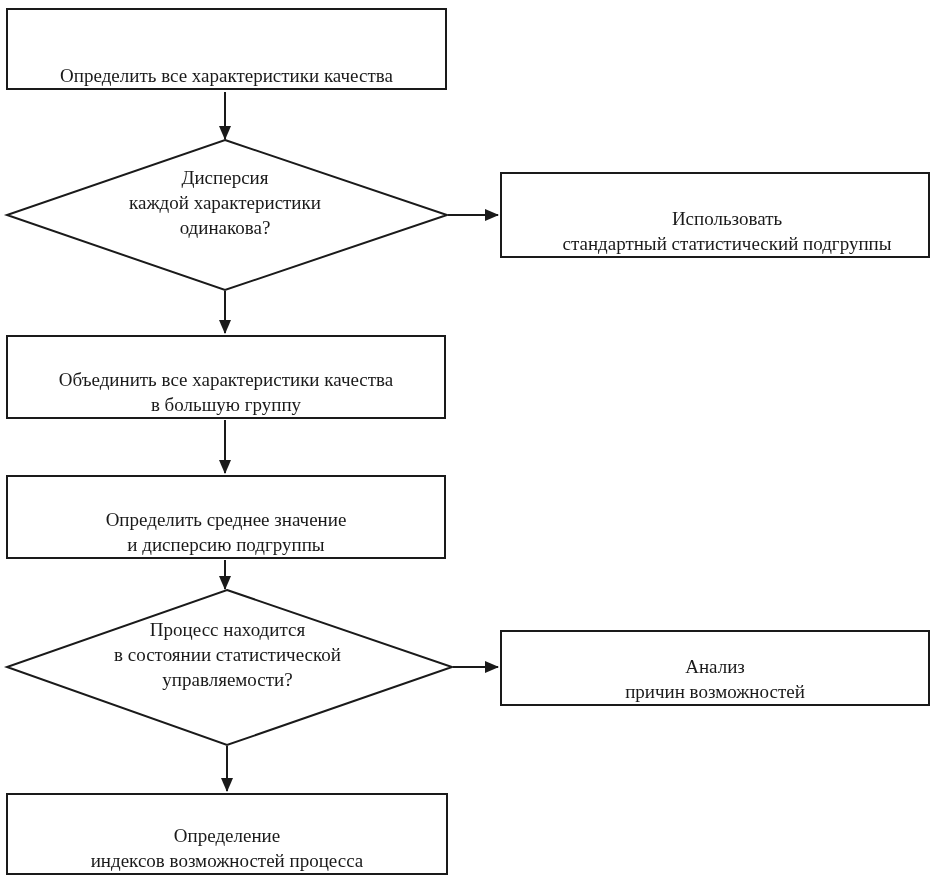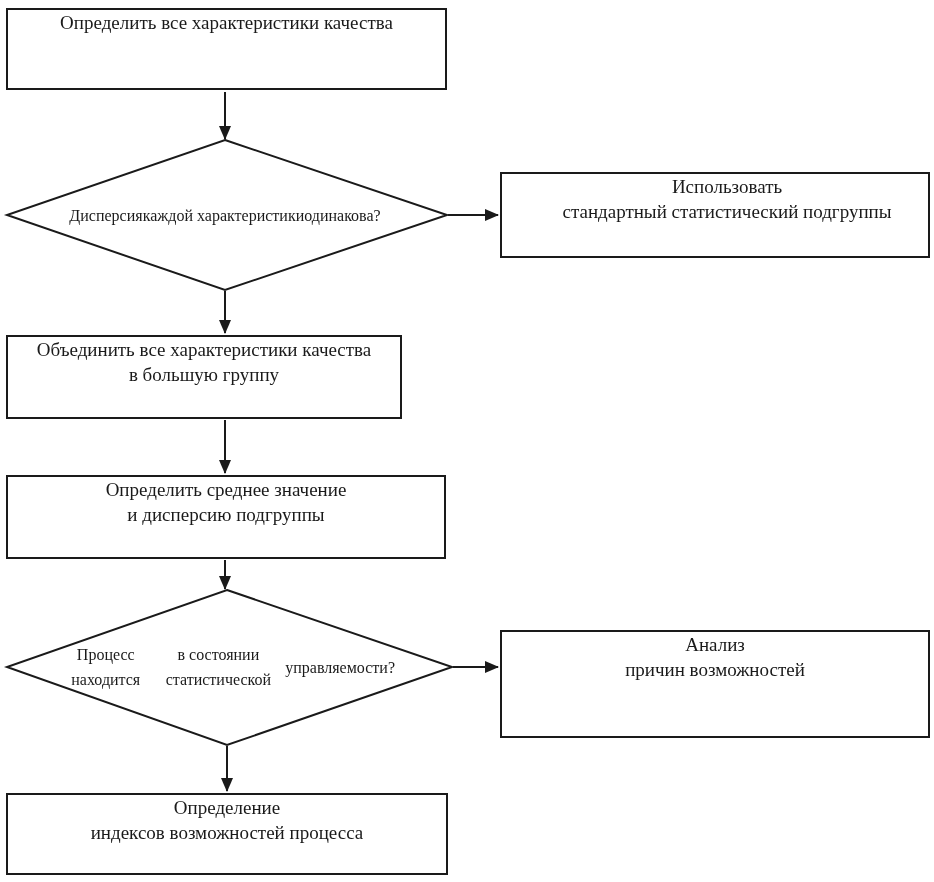--- a/index.html
+++ b/index.html
@@ -25,44 +25,43 @@
     z-index: 0;
   }
   .rect-node {
     position: absolute;
     box-sizing: border-box;
     border: 2px solid #1a1a1a;
     background: #ffffff;
     display: flex;
     flex-direction: column;
     align-items: center;
-    justify-content: flex-start;
+    justify-content: flex-end;
     text-align: center;
     font-size: 19px;
     line-height: 25px;
     z-index: 2;
   }
   .diamond-label {
     position: absolute;
     display: flex;
-    flex-direction: row;
+    flex-direction: column;
     align-items: center;
-    justify-content: center;
     text-align: center;
-    font-size: 16px;
+    font-size: 19px;
     line-height: 25px;
     z-index: 2;
     pointer-events: none;
   }
   
   #node-define-characteristics { left: 6px;   top: 8px;   width: 441px; height: 82px; }
   #node-standard-control       { left: 500px; top: 172px; width: 430px; height: 86px; padding-left: 24px; }
-  #node-combine-group          { left: 6px;   top: 335px; width: 396px; height: 84px; }
+  #node-combine-group          { left: 6px;   top: 335px; width: 440px; height: 84px; }
   #node-mean-dispersion        { left: 6px;   top: 475px; width: 440px; height: 84px; }
-  #node-cause-analysis         { left: 500px; top: 630px; width: 430px; height: 108px; }
+  #node-cause-analysis         { left: 500px; top: 630px; width: 430px; height: 76px; }
   #node-capability-indices     { left: 6px;   top: 793px; width: 442px; height: 82px; }
   #label-dispersion-equal      { left: 60px;  top: 165px; width: 330px; height: 100px; }
   #label-process-in-control    { left: 60px;  top: 617px; width: 335px; height: 100px; }
 </style>
 </head>
 <body>
 
 <div id="canvas">
 
   <svg id="connectors" viewBox="0 0 934 882" xmlns="http://www.w3.org/2000/svg">

